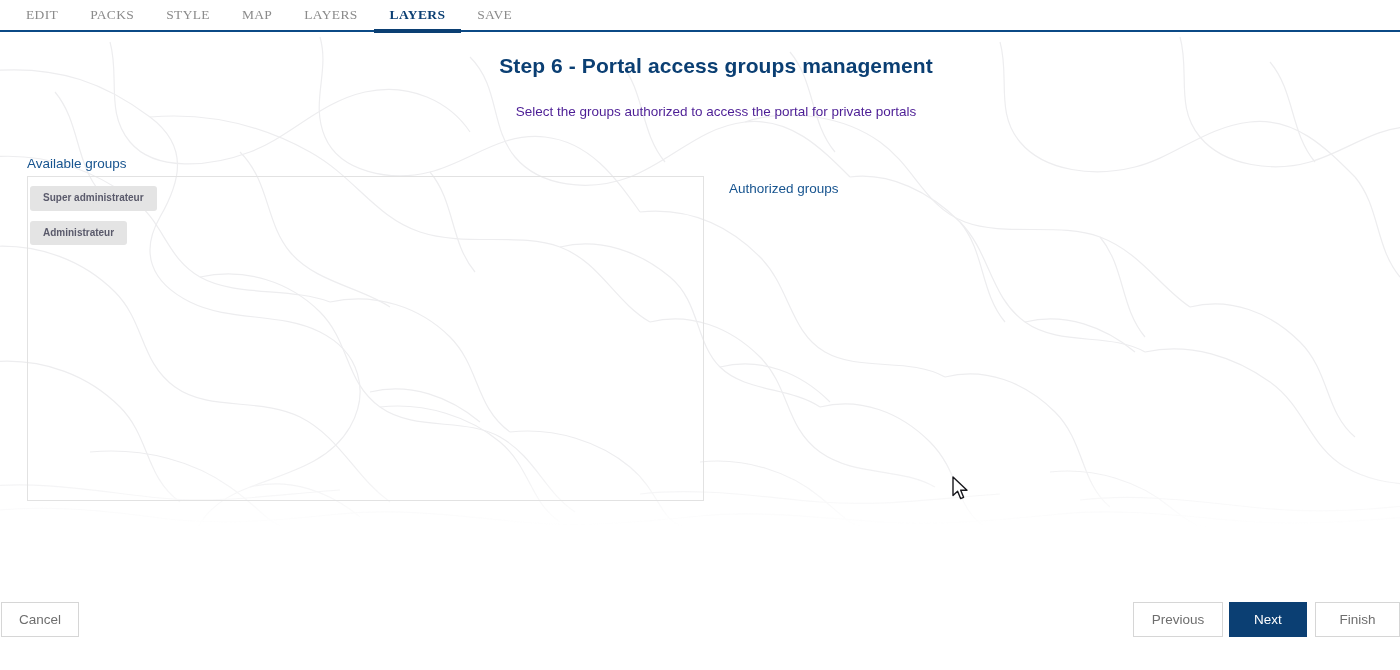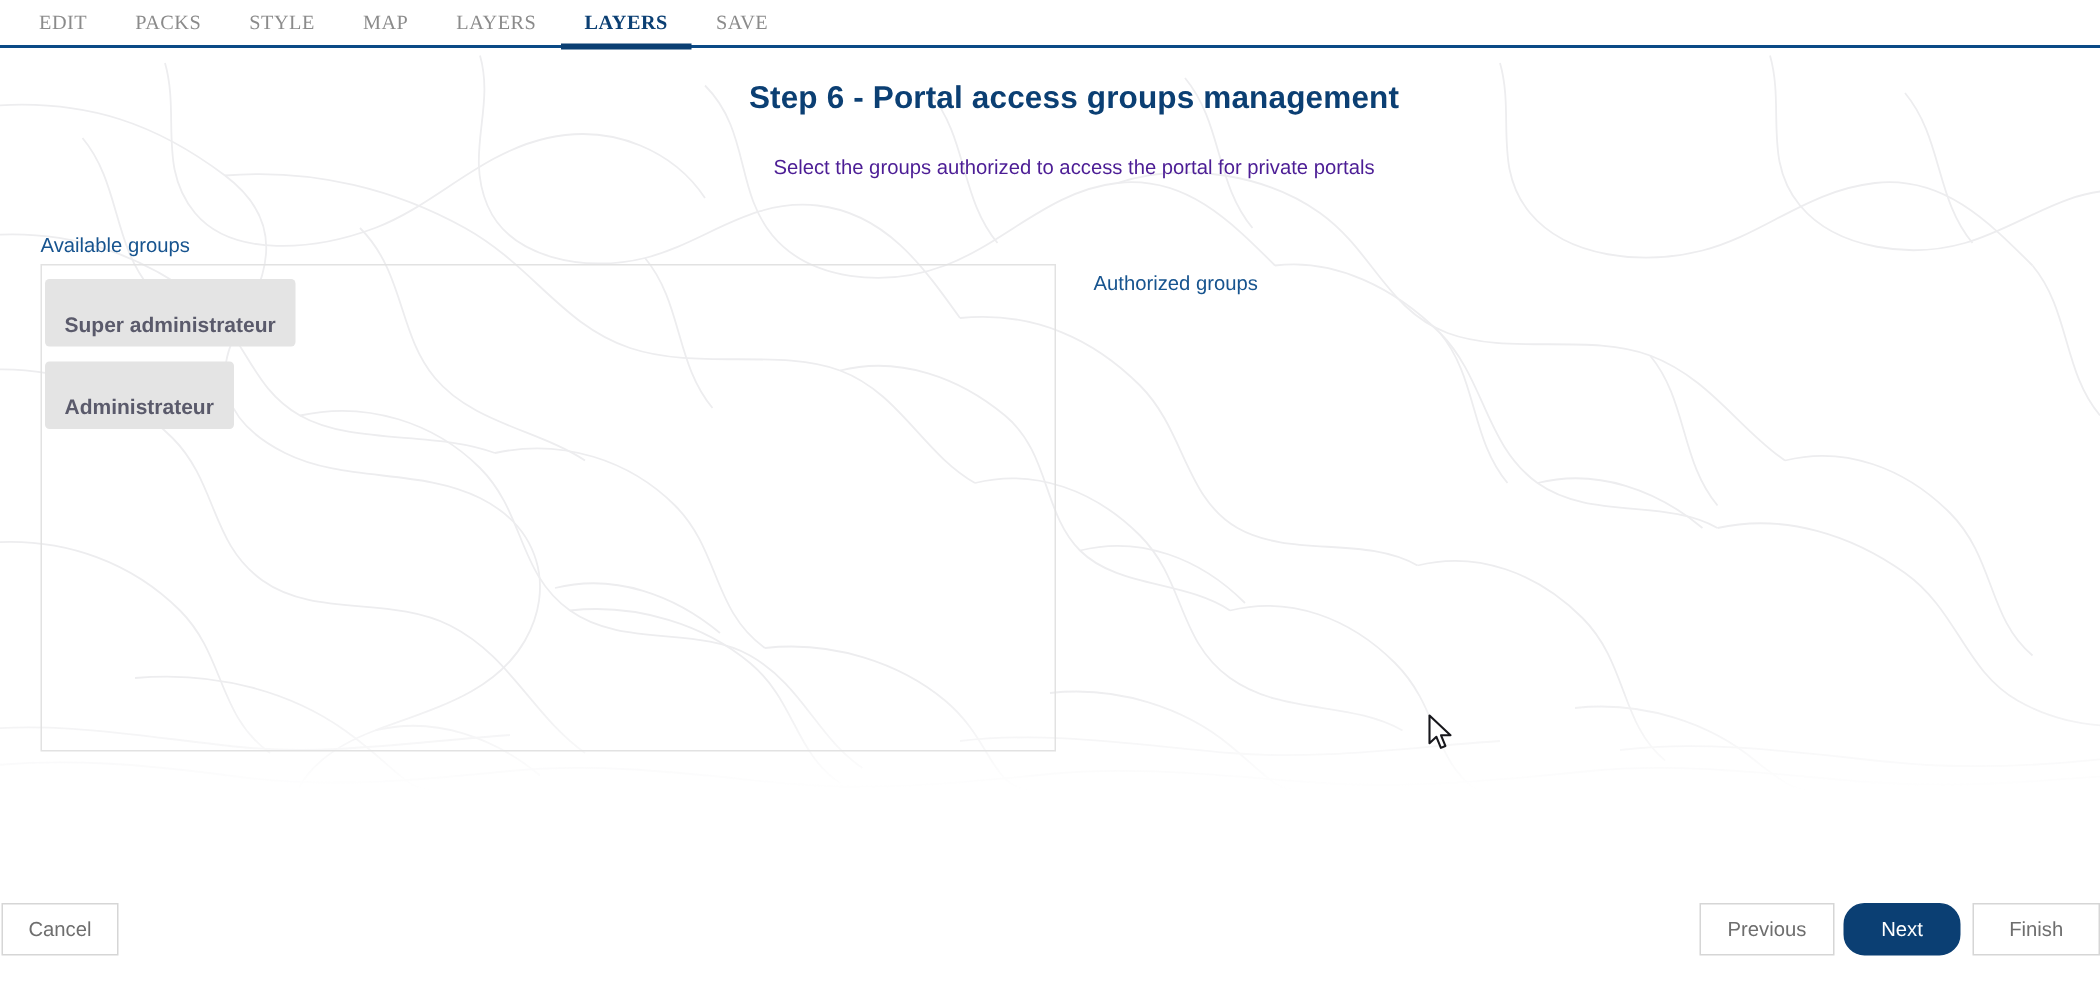--- a/index.html
+++ b/index.html
@@ -125,23 +125,23 @@
     display: flex;
     flex-direction: column;
     align-items: flex-start;
     gap: 10px;
     padding-left: 2px;
   }
   .chip {
     display: inline-block;
     background: #e4e4e4;
     color: #5a5a6b;
-    font-size: 14px;
+    font-size: 10px;
     font-weight: bold;
-    padding: 22px 13px 7px 13px;
+    padding: 6px 13px 7px 13px;
     border-radius: 3px;
     cursor: pointer;
     white-space: nowrap;
     line-height: 1.15;
     font-family: "Liberation Sans", sans-serif;
   }
 
   
   .footer {
     position: absolute;
@@ -168,21 +168,21 @@
     padding: 0 16px;
     text-align: center;
   }
   .btn.primary {
     background: #0b3f73;
     border: 1px solid #0b3f73;
     color: #ffffff;
   }
   .btn-cancel   { left: 1px;    width: 78px; }
   .btn-previous { left: 1133px; width: 90px; }
-  .btn-next     { left: 1229px; width: 70px; border-radius: 14px; }
+  .btn-next     { left: 1229px; width: 70px; }
   .btn-finish   { left: 1315px; width: 85px; }
 
   
   .cursor {
     position: absolute;
     z-index: 50;
     pointer-events: none;
   }
 </style>
 </head>

